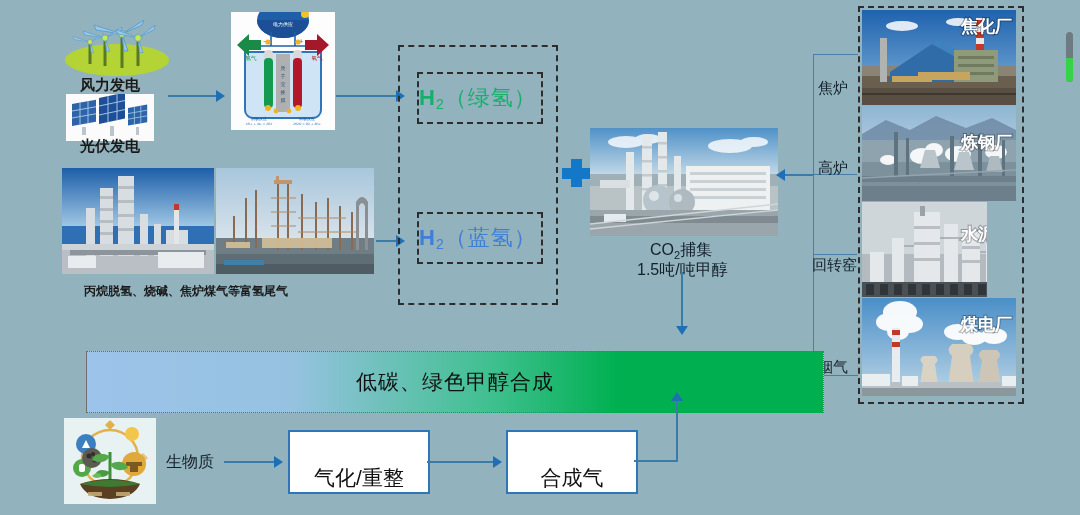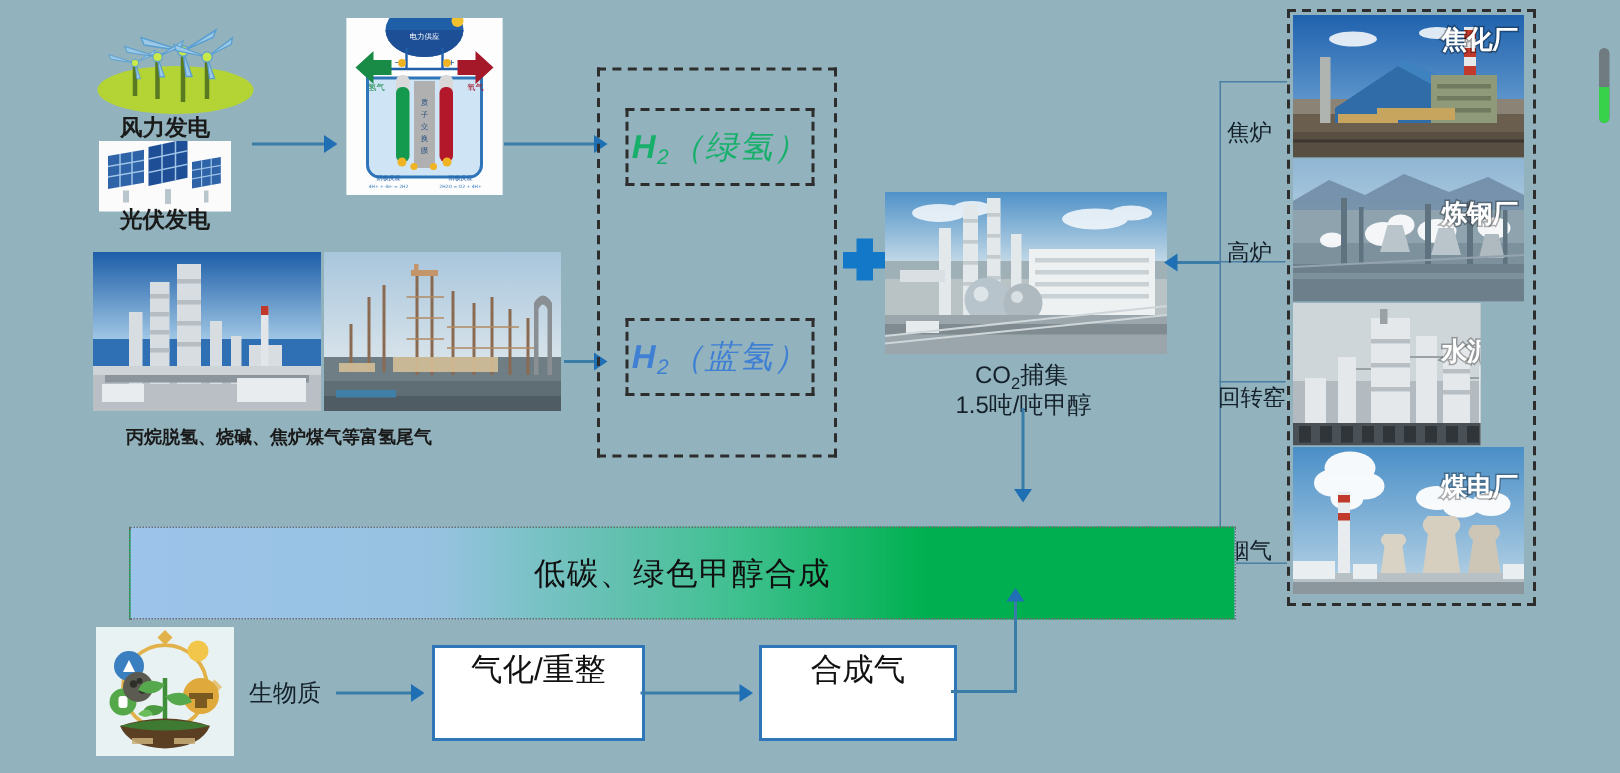--- a/index.html
+++ b/index.html
@@ -17,37 +17,37 @@
   
   .hline{position:absolute;height:2px;background:#3a7ca8;}
   .vline{position:absolute;width:2px;background:#3a7ca8;}
   .arr-r{position:absolute;width:0;height:0;border-top:6px solid transparent;border-bottom:6px solid transparent;border-left:9px solid #1f6fb5;}
   .arr-l{position:absolute;width:0;height:0;border-top:6px solid transparent;border-bottom:6px solid transparent;border-right:9px solid #1f6fb5;}
   .arr-d{position:absolute;width:0;height:0;border-left:6px solid transparent;border-right:6px solid transparent;border-top:9px solid #1f6fb5;}
   .arr-u{position:absolute;width:0;height:0;border-left:6px solid transparent;border-right:6px solid transparent;border-bottom:9px solid #1f6fb5;}
 
   
   .dash-outer{position:absolute;border:2px dashed #2d2d2d;}
-  .dash-inner{position:absolute;border:2px dashed #2d2d2d;display:flex;align-items:center;justify-content:center;font-style:italic;}
+  .dash-inner{position:absolute;border:2px dashed #2d2d2d;display:flex;align-items:center;}
   .h2txt{font-size:22px;letter-spacing:1px;white-space:nowrap;}
   .h2txt sub{font-size:14px;vertical-align:-4px;}
   .green{color:#16b06b;}
   .blue{color:#3f7fd4;}
 
   
   .plus{position:absolute;}
   .plus:before,.plus:after{content:"";position:absolute;background:#1478c8;}
   .plus:before{left:0;top:9px;width:28px;height:11px;}
   .plus:after{left:9px;top:0;width:11px;height:28px;}
 
   
   .photo{position:absolute;overflow:hidden;background:#6a8aa0;}
 
   
-  .wbox{position:absolute;background:#fff;border:2px solid #2f76b8;display:flex;align-items:flex-start;justify-content:center;}
+  .wbox{position:absolute;background:#fff;border:2px solid #2f76b8;display:flex;align-items:flex-end;justify-content:center;}
   .wbox span{font-size:21px;color:#111;white-space:nowrap;}
 
   
   .gradbar{position:absolute;border:1px dotted #6b6b6b;
     background:linear-gradient(90deg,#9cc3ea 0%,#96c2e0 28%,#3fc08f 55%,#00b050 72%,#00b050 100%);
     display:flex;align-items:center;justify-content:center;}
   .gradbar span{font-size:21px;color:#101010;letter-spacing:1px;}
 
   
   .bracket{position:absolute;border:1px solid #4b7ea4;border-right:none;}

